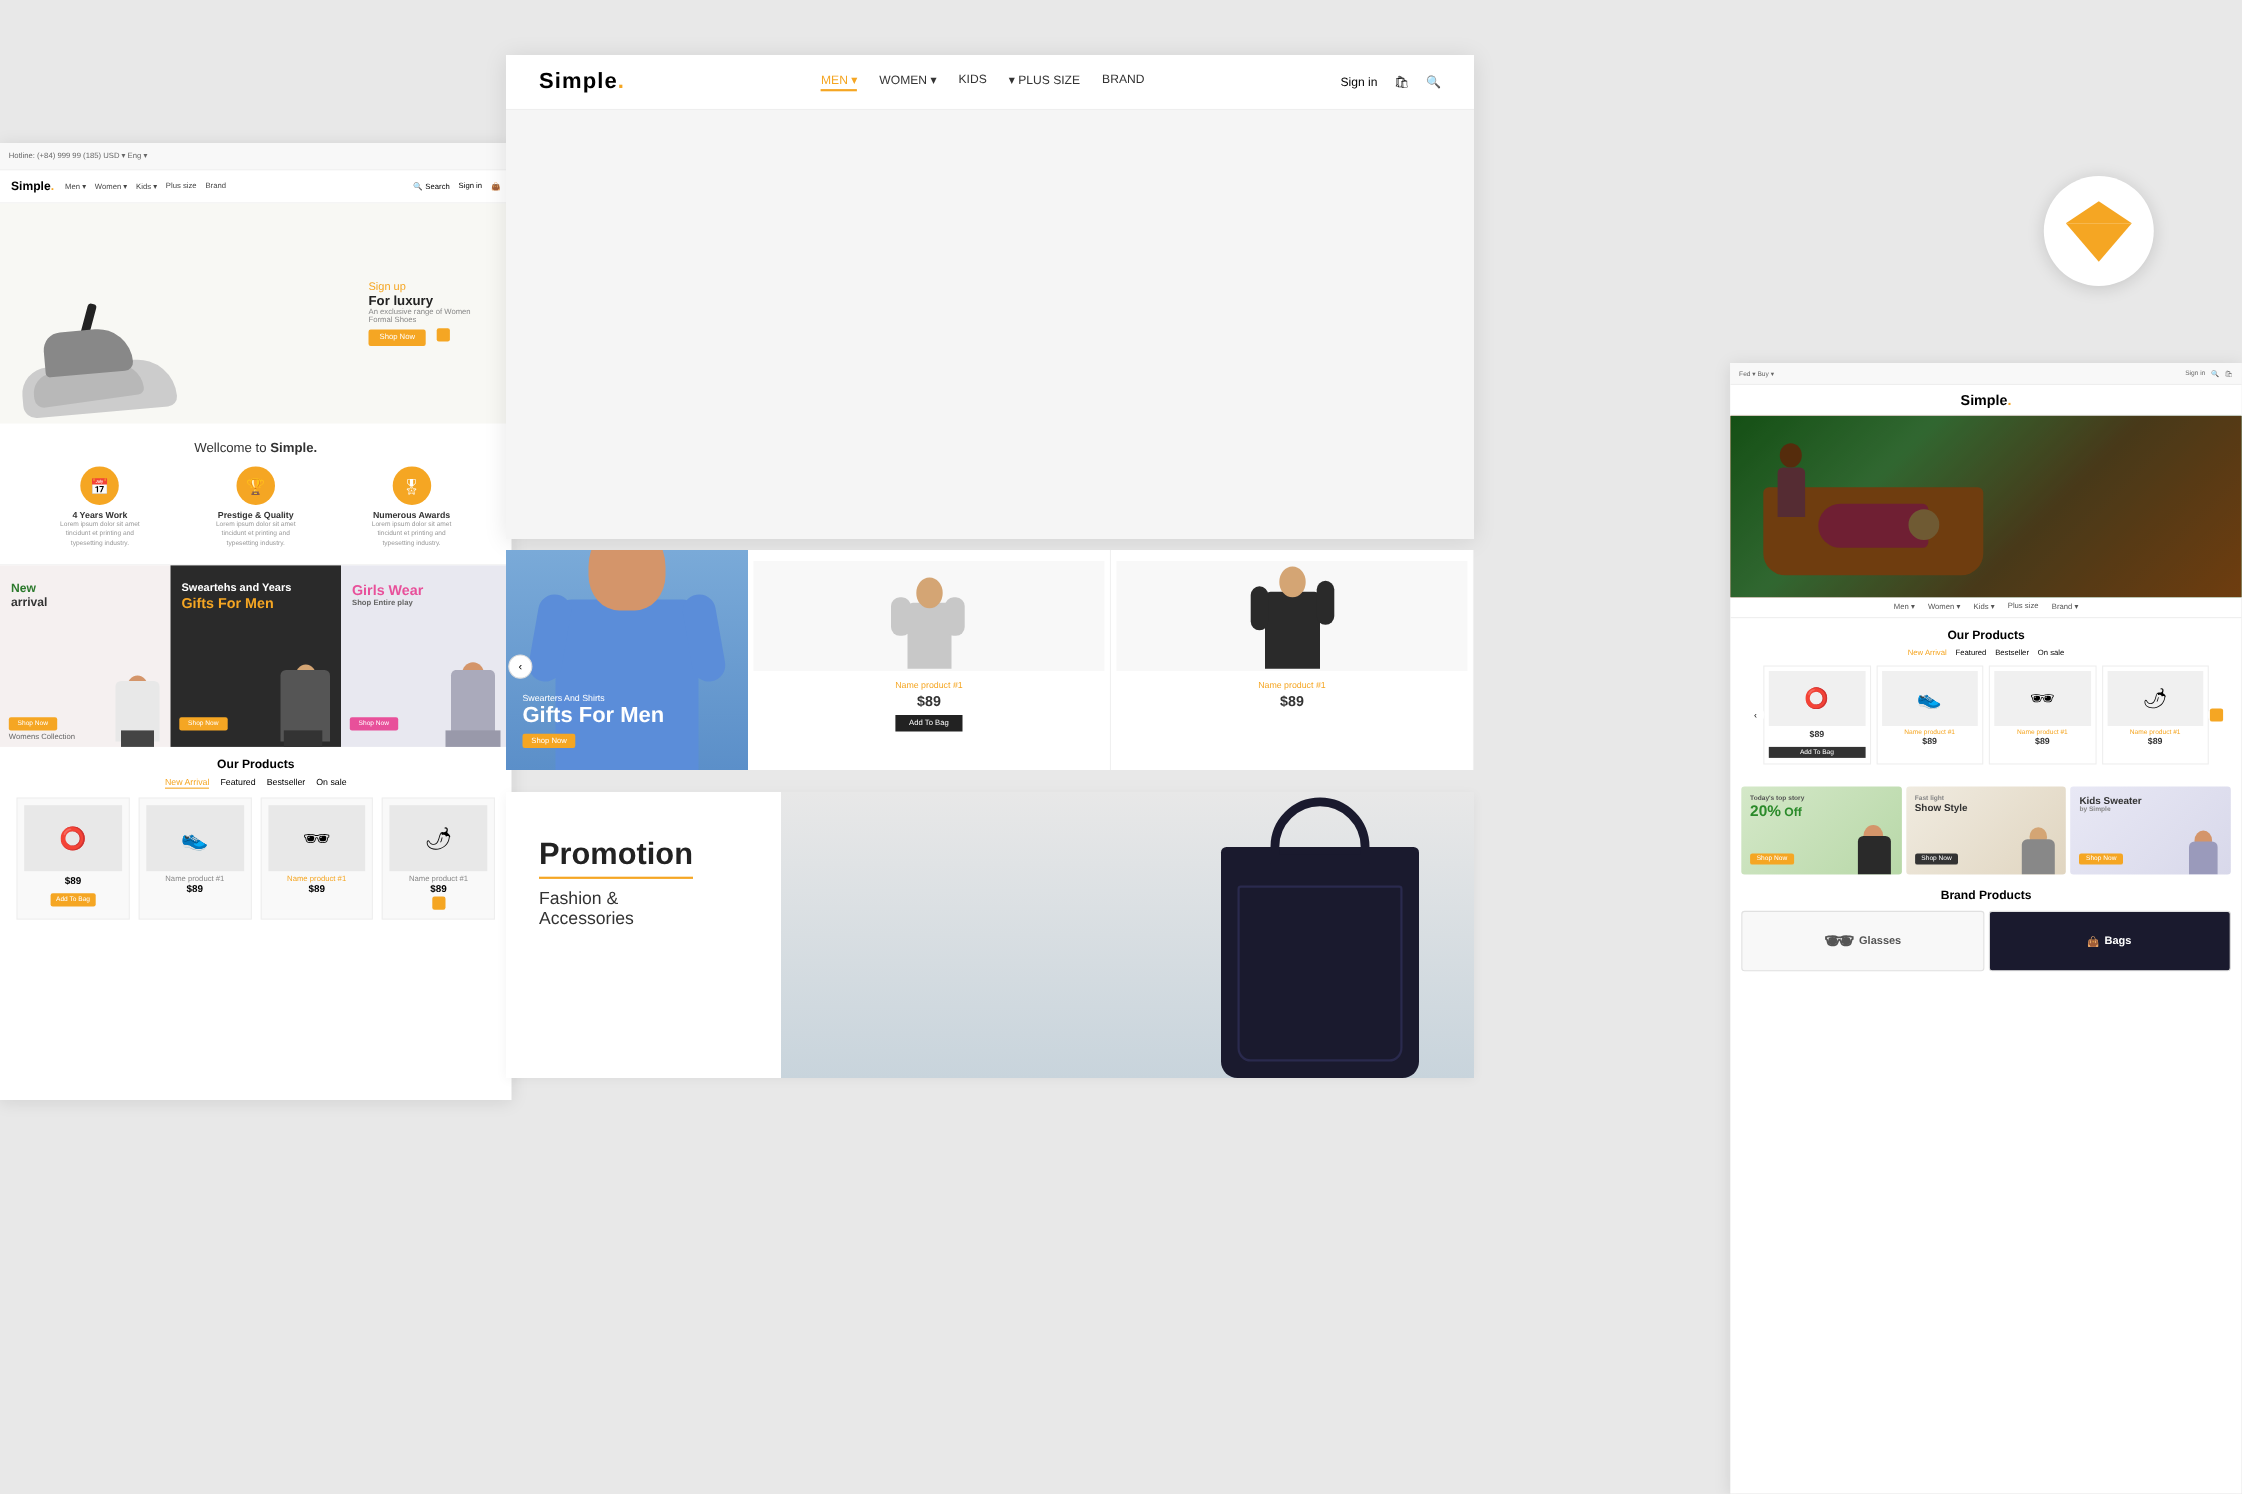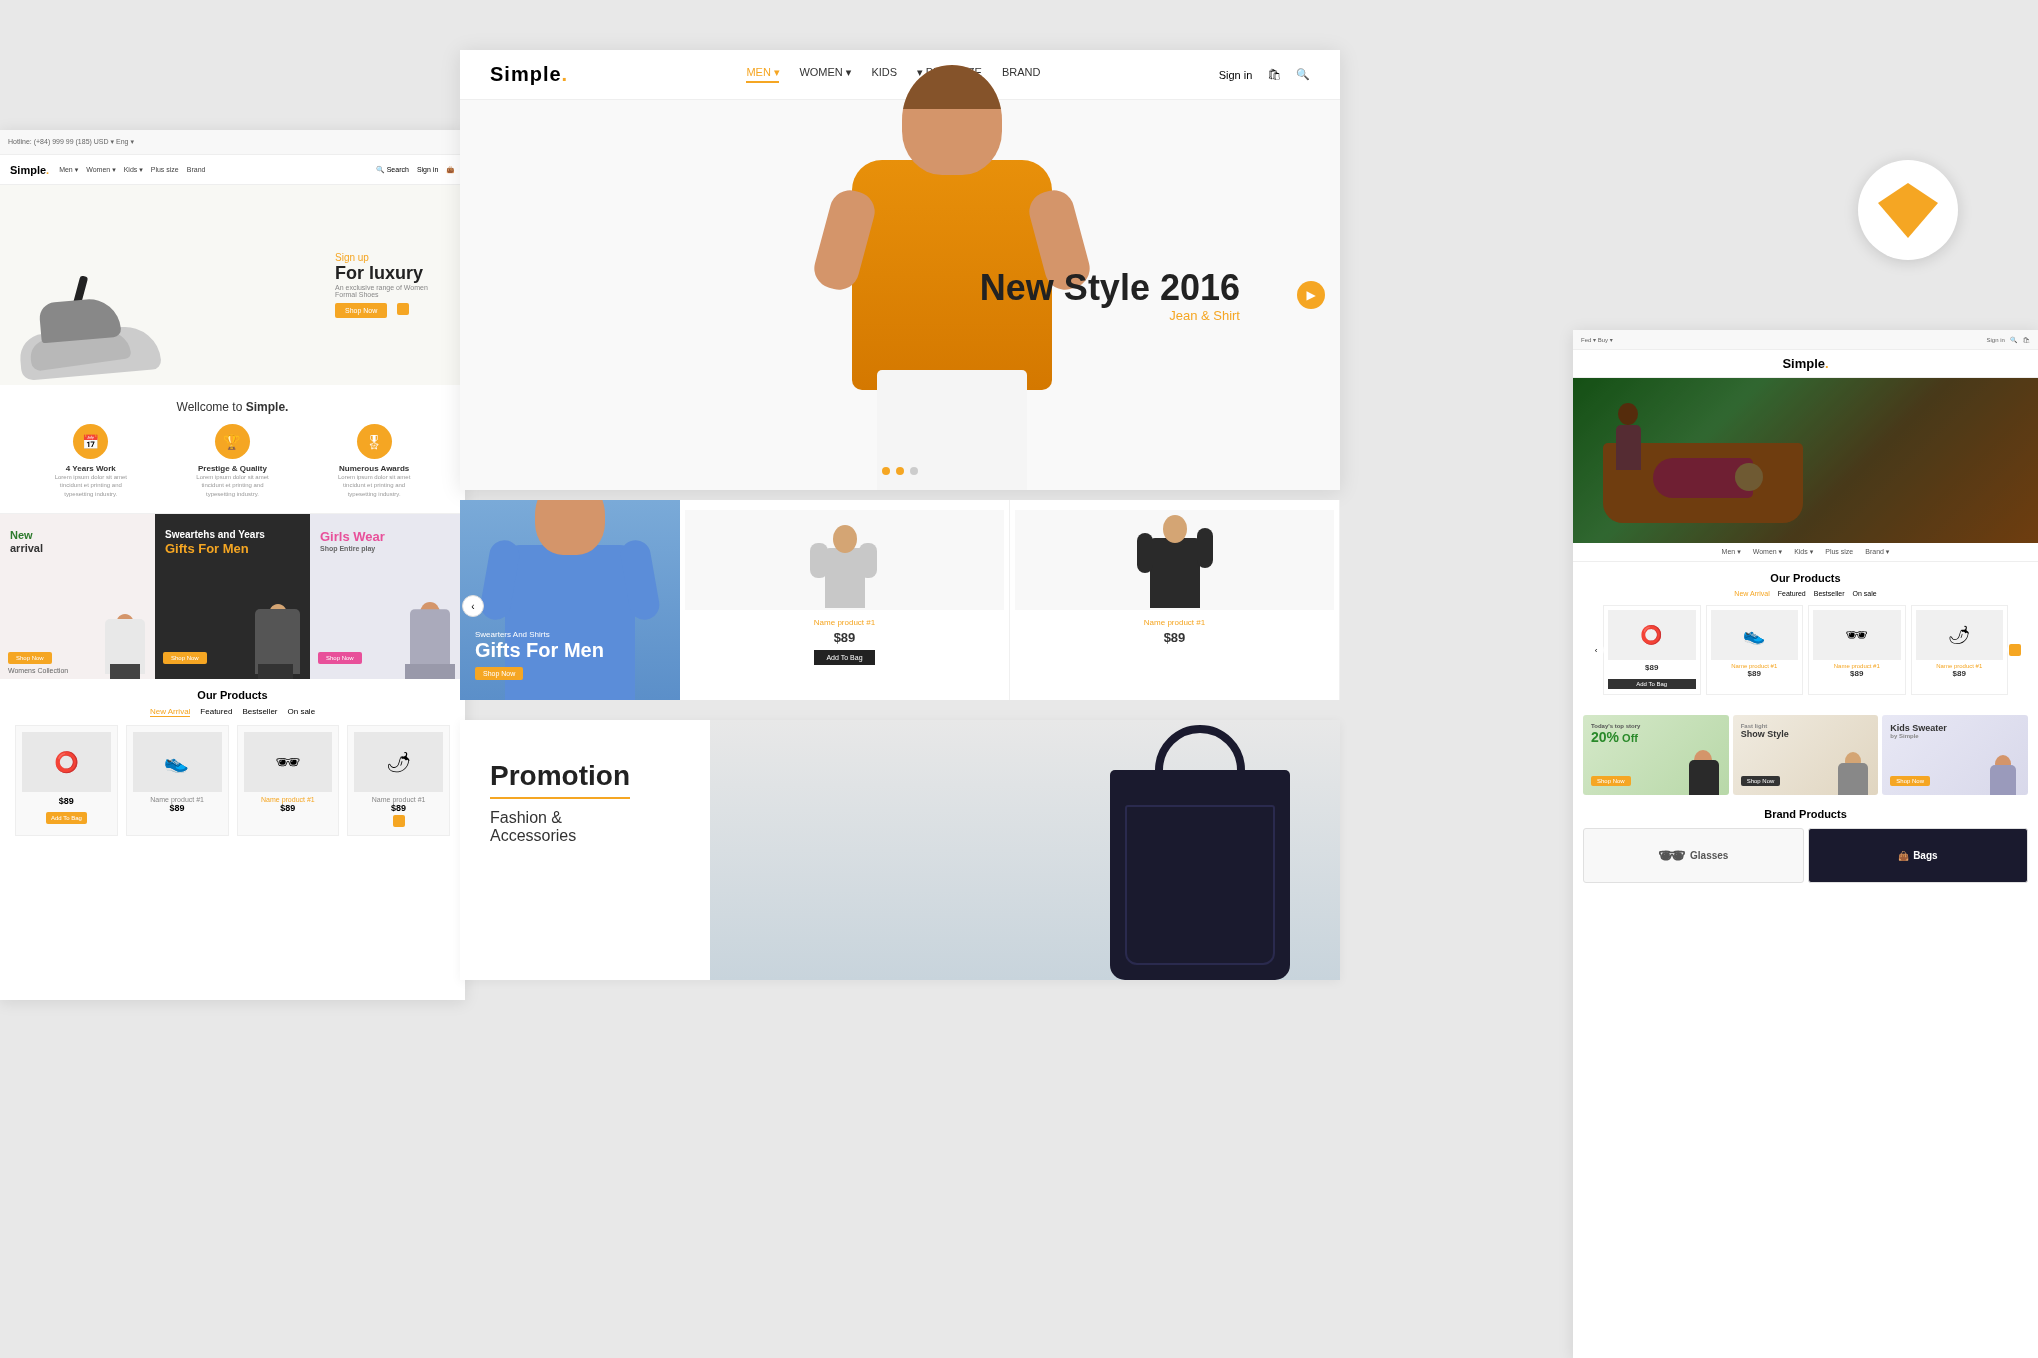--- a/index.html
+++ b/index.html
@@ -193,21 +193,21 @@
     }
 
     .left-preview .banner-text {
       position: absolute;
       right: 30px;
       top: 50%;
       transform: translateY(-50%);
     }
 
     .left-preview .banner-title {
-      font-size: 18px;
+      font-size: 12px;
       font-weight: 900;
       color: #222;
     }
 
     .left-preview .banner-sub {
       font-size: 9px;
       color: #f5a623;
     }
 
     .left-preview .banner-desc {
@@ -946,49 +946,20 @@
         <span>▾ PLUS SIZE</span>
         <span>BRAND</span>
       </div>
       <div class="nav-right">
         <span>Sign in</span>
         <span>🛍</span>
         <span>🔍</span>
       </div>
     </div>
 
-    <div class="hero">
-
-      <div style="position:absolute; left:40%; bottom:0; width:280px; height:390px;">
-
-        <div style="position:absolute; bottom:100px; left:40px; width:200px; height:230px; background:linear-gradient(to bottom, #e8900a, #d47800); border-radius:30px 30px 10px 10px;"></div>
-
-        <div style="position:absolute; bottom:0; left:65px; width:150px; height:120px; background:#f5f5f5; border-radius:5px 5px 0 0;"></div>
-
-        <div style="position:absolute; bottom:315px; left:90px; width:100px; height:110px; background:#d4956a; border-radius:50% 50% 40% 40%; overflow:hidden;">
-          <div class="hair-overlay"></div>
-        </div>
-
-        <div style="position:absolute; bottom:200px; left:10px; width:45px; height:100px; background:#d4956a; border-radius:20px; transform:rotate(15deg);"></div>
-        <div style="position:absolute; bottom:200px; right:10px; width:45px; height:100px; background:#d4956a; border-radius:20px; transform:rotate(-15deg);"></div>
-      </div>
-
-      <div class="hero-text">
-        <div class="hero-title">New Style 2016</div>
-        <div class="hero-sub">Jean &amp; Shirt</div>
-      </div>
-
-      <div class="arrow-right">▶</div>
-
-      <div class="hero-dots">
-        <div class="dot active"></div>
-        <div class="dot active"></div>
-        <div class="dot"></div>
-      </div>
-    </div>
   </div>
 
   <div class="sketch-icon">
     <div class="diamond-shape">
       <div class="diamond-top"></div>
       <div class="diamond-bottom"></div>
     </div>
   </div>
 
   <div class="gfm-model">

